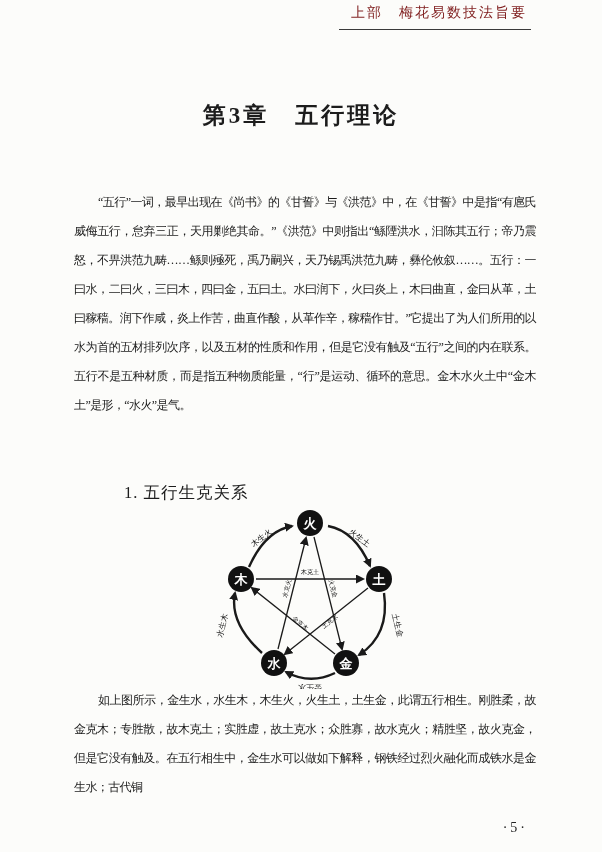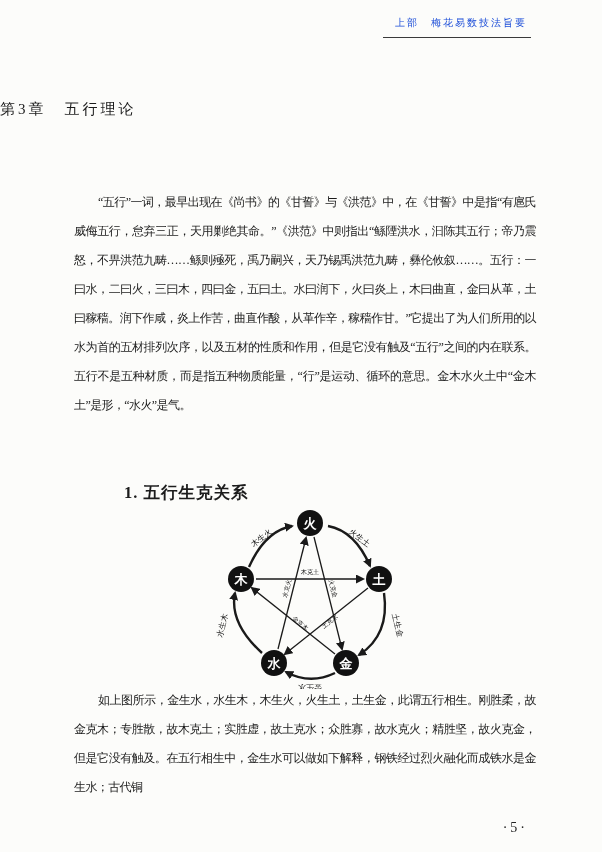--- a/index.html
+++ b/index.html
@@ -11,57 +11,58 @@
     position: relative;
     width: 602px;
     height: 852px;
     margin: 0 auto;
     background: #fcfcfa;
     color: #1c1c1c;
     overflow: hidden;
   }
   .running-header {
     position: absolute;
-    top: 16px;
+    top: 4px;
     right: 71px;
-    font-size: 10px;
+    font-size: 14px;
     letter-spacing: 2px;
-    color: #1d4ed8;
+    color: #7f1d1d;
     padding: 0 4px 7px 12px;
     border-bottom: 1.5px solid #3a3a3a;
     white-space: nowrap;
   }
   .chapter-title {
     position: absolute;
     top: 100px;
     left: 0;
     width: 100%;
-    font-size: 15px;
-    font-weight: normal;
+    text-align: center;
+    font-size: 23px;
+    font-weight: bold;
     letter-spacing: 3px;
   }
   .para {
     position: absolute;
     left: 74px;
     width: 462px;
     font-size: 12px;
     line-height: 29px;
     letter-spacing: -0.6px;
     text-align: justify;
     text-indent: 2em;
     color: #1b1b1b;
   }
   .para1 { top: 188px; }
   .para2 { top: 686px; }
   .section-heading {
     position: absolute;
     top: 482px;
     left: 124px;
     font-size: 16.5px;
-    font-weight: bold;
+    font-weight: normal;
     letter-spacing: 1px;
   }
   .diagram {
     position: absolute;
     top: 503px;
     left: 207px;
   }
   .page-number {
     position: absolute;
     bottom: 16px;

